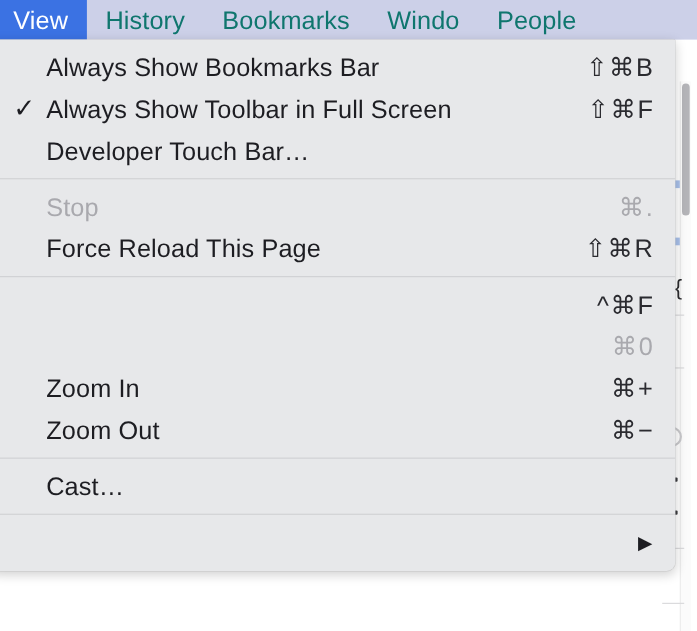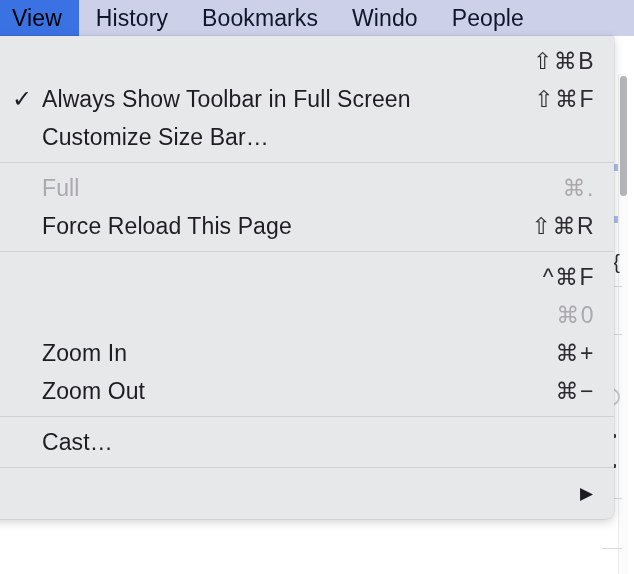--- a/index.html
+++ b/index.html
@@ -92,30 +92,30 @@
     background: #ccd0e8;
     display: flex;
     align-items: stretch;
     z-index: 10;
   }
   .menubar-item {
     display: flex;
     align-items: center;
     padding: 0 17px;
     font-size: 23px;
-    color: #0f172a;
+    color: #0f766e;
     white-space: nowrap;
     letter-spacing: 0.1px;
   }
   .menubar-item.first {
     padding-left: 14px;
   }
   .menubar-item.active {
     background: #3b72e3;
-    color: #000000;
+    color: #ffffff;
     padding-left: 12px;
   }
 
   
   .menu-panel {
     position: absolute;
     left: -10px; top: 36px;
     width: 624px;
     background: #e7e8ea;
     border-bottom-left-radius: 8px;
@@ -204,36 +204,37 @@
   <div class="menubar" id="menubar">
       <div class="menubar-item active first">View</div>
       <div class="menubar-item">History</div>
       <div class="menubar-item">Bookmarks</div>
       <div class="menubar-item">Windo</div>
       <div class="menubar-item">People</div>
     </div>
 
   <div class="menu-panel" id="menu-panel">
       <div class="menu-row">
+        <span class="menu-label">Always Show Bookmarks Bar</span>
         <span class="menu-spacer"></span>
         <span class="menu-shortcut">⇧⌘B</span>
       </div>
       <div class="menu-row">
         <span class="menu-check">✓</span>
         <span class="menu-label">Always Show Toolbar in Full Screen</span>
         <span class="menu-spacer"></span>
         <span class="menu-shortcut">⇧⌘F</span>
       </div>
       <div class="menu-row">
-        <span class="menu-label">Customize Size Bar…</span>
+        <span class="menu-label">Developer Touch Bar…</span>
         <span class="menu-spacer"></span>
       </div>
       <div class="menu-separator"></div>
       <div class="menu-row disabled">
-        <span class="menu-label">Full</span>
+        <span class="menu-label">Stop</span>
         <span class="menu-spacer"></span>
         <span class="menu-shortcut">⌘.</span>
       </div>
       <div class="menu-row">
         <span class="menu-label">Force Reload This Page</span>
         <span class="menu-spacer"></span>
         <span class="menu-shortcut">⇧⌘R</span>
       </div>
       <div class="menu-separator"></div>
       <div class="menu-row">

